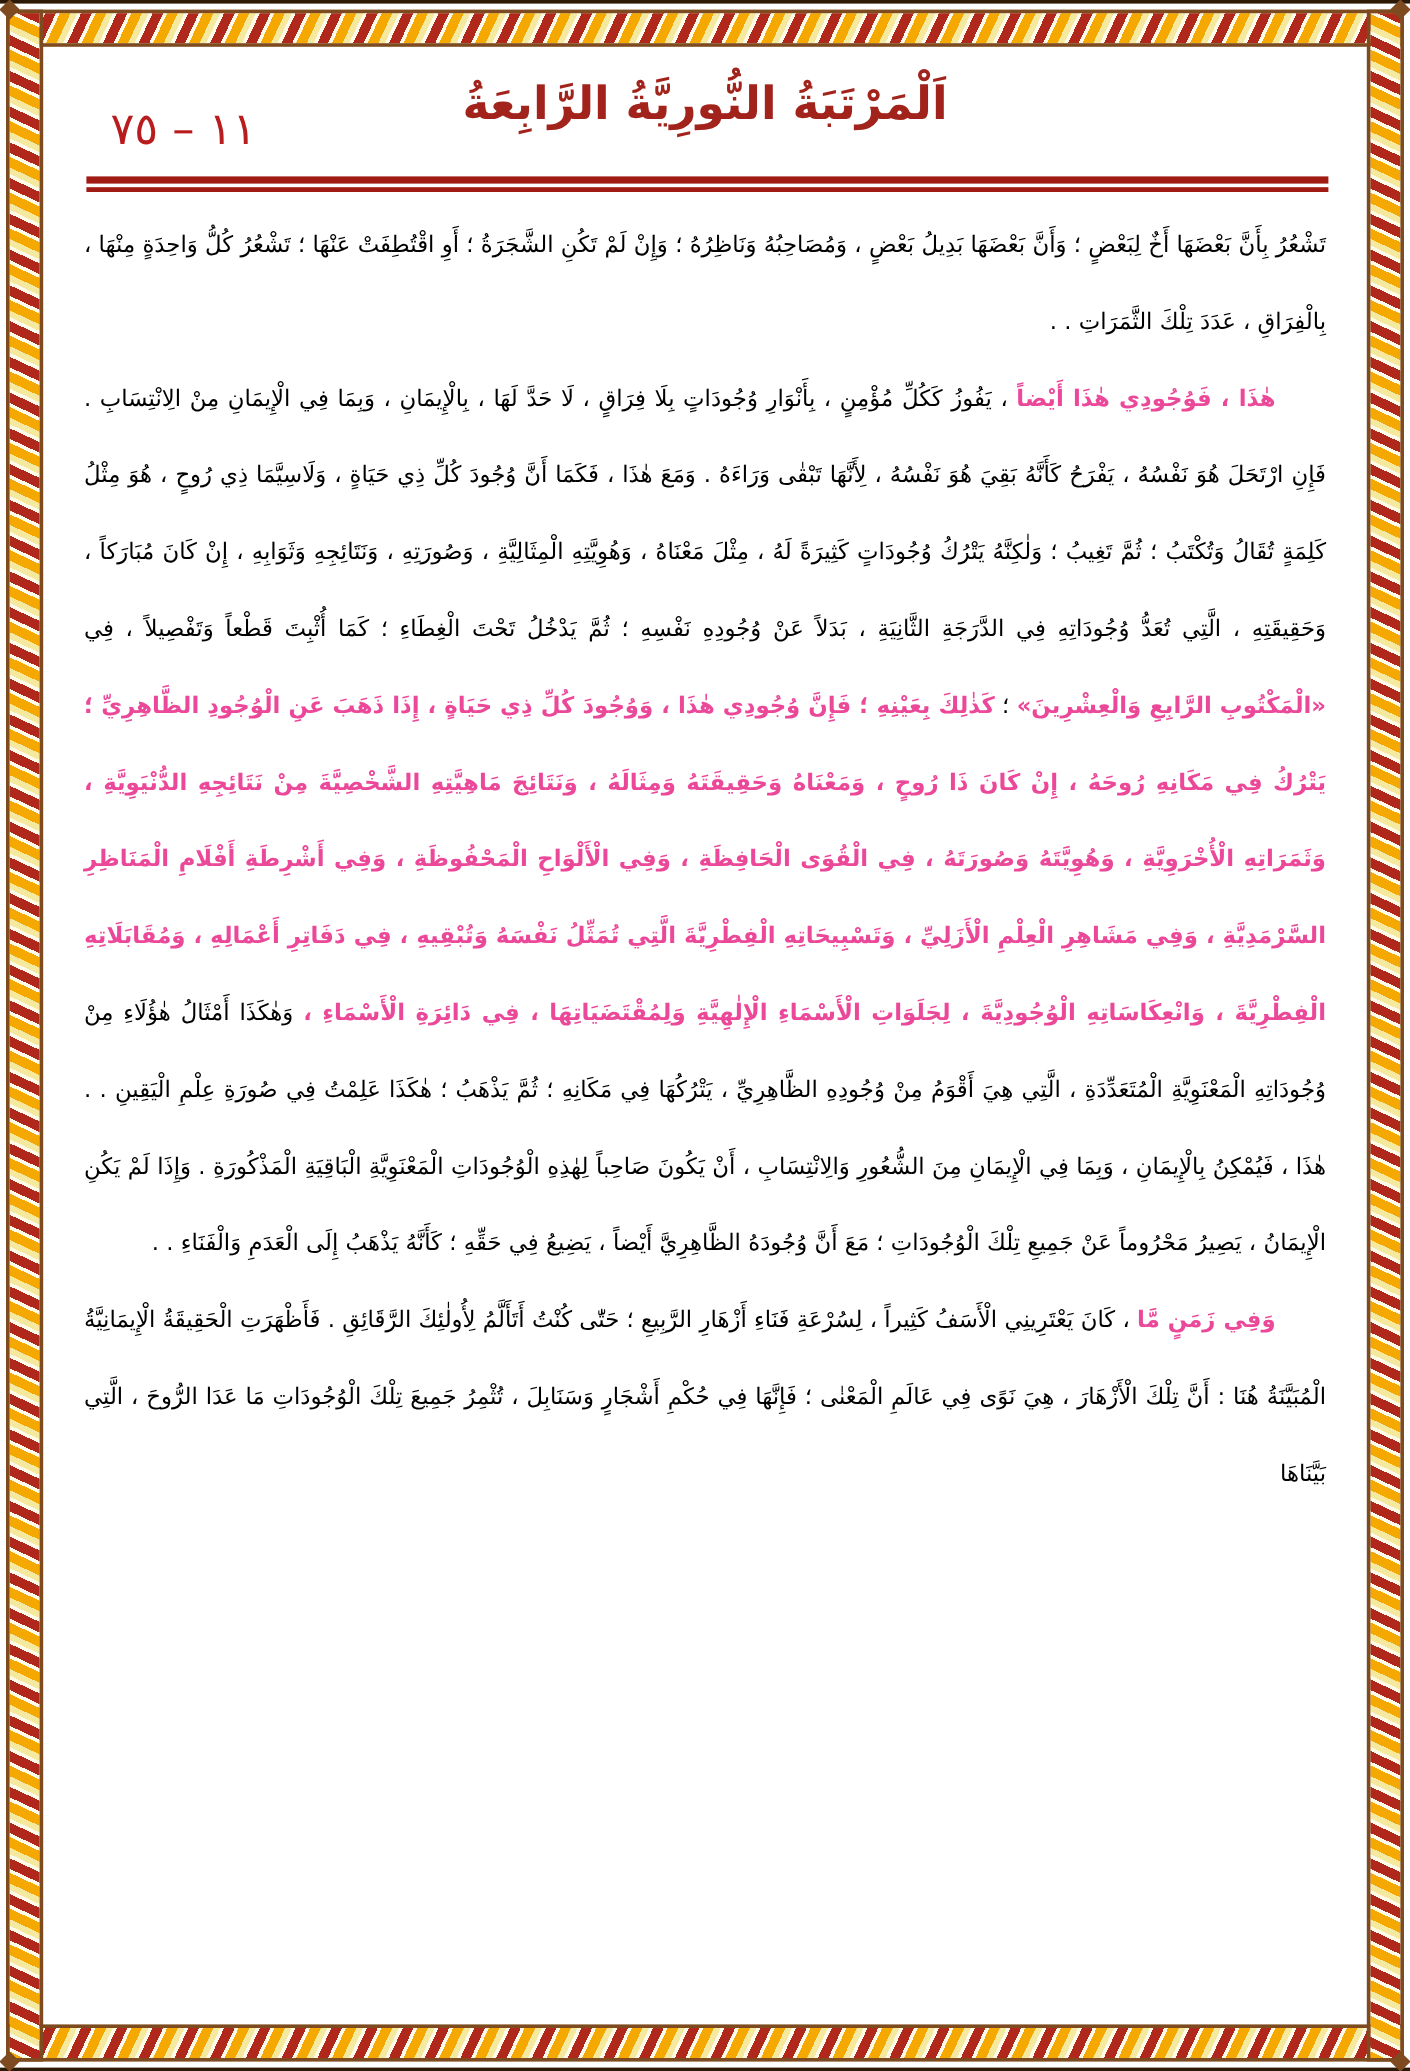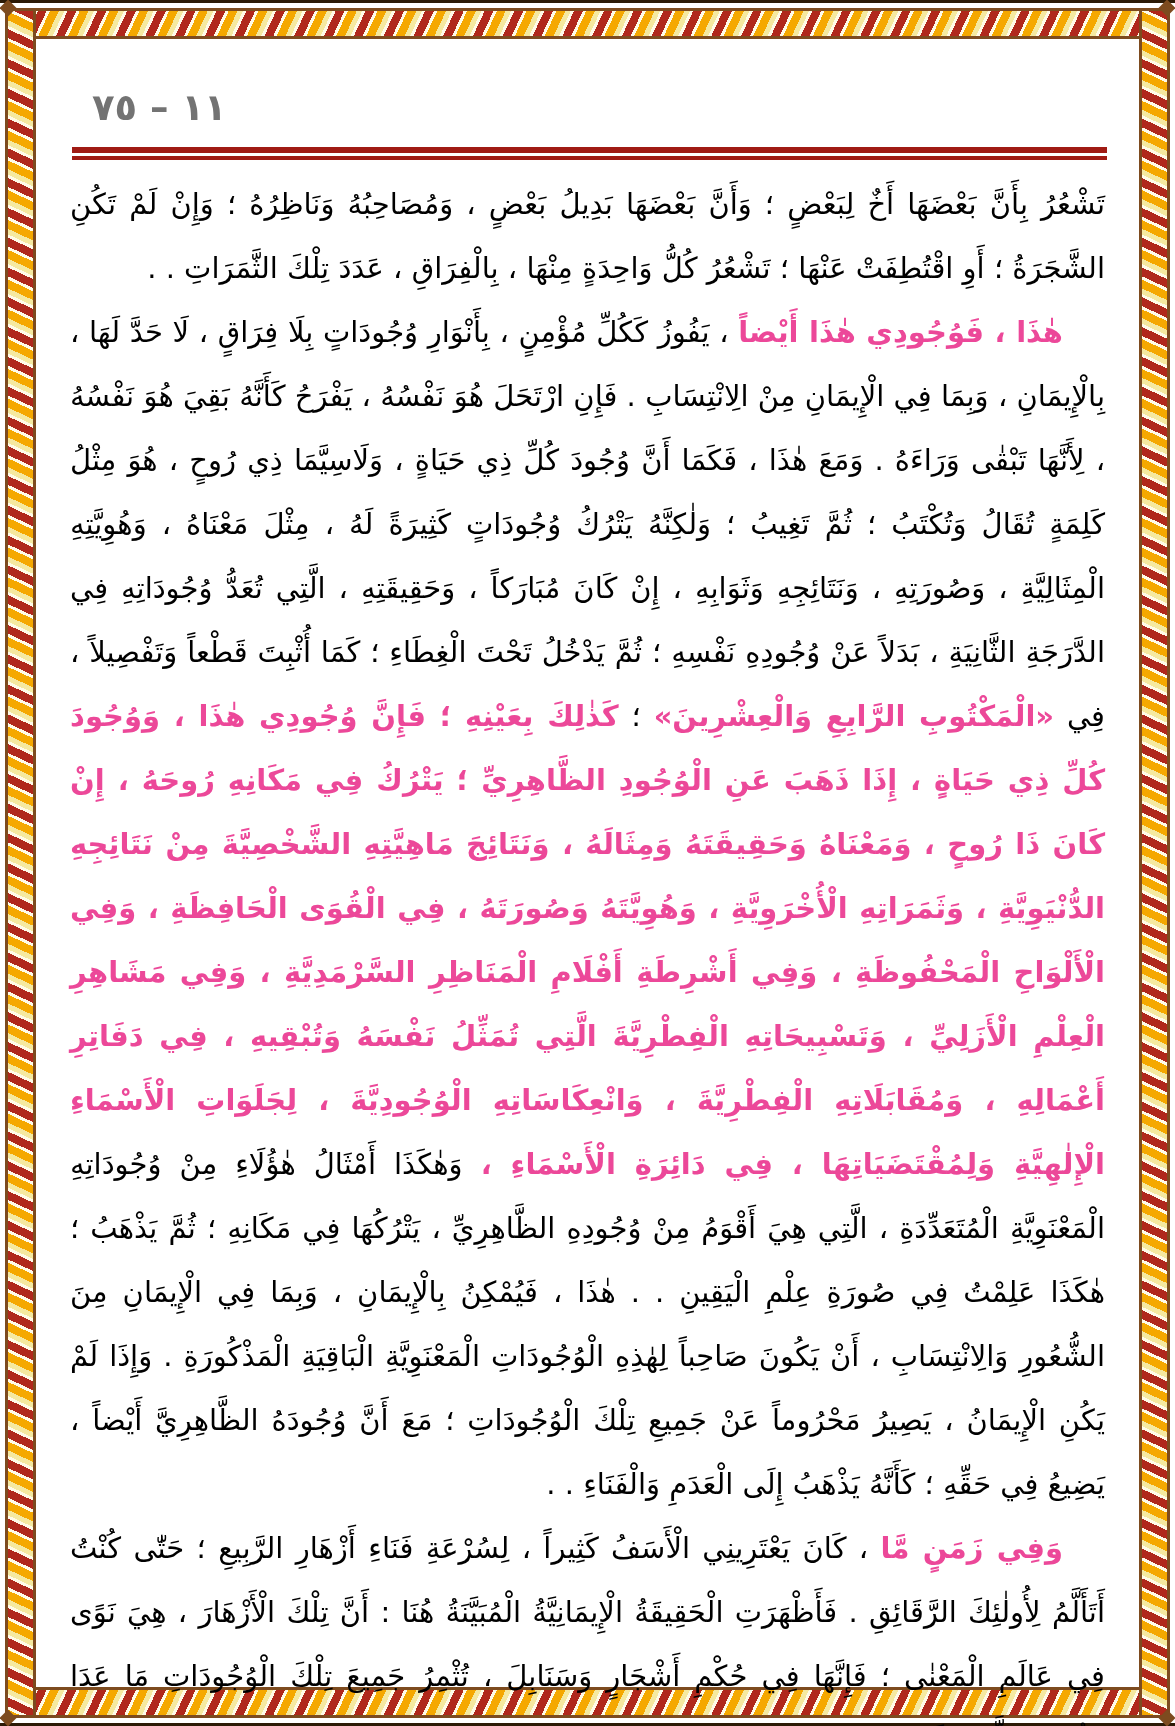--- a/index.html
+++ b/index.html
@@ -43,42 +43,42 @@
     position:absolute;width:12px;height:12px;background:#7d4b1f;
     transform:rotate(45deg);
   }
   .corner-tl{top:2px;left:2px;} .corner-tr{top:2px;right:2px;}
   .corner-bl{bottom:2px;left:2px;} .corner-br{bottom:2px;right:2px;}
 
   
   .page-number{
     position:absolute;top:86px;left:92px;
     direction:rtl;
-    color:#737373;font-size:37px;font-weight:bold;
+    color:#b91c1c;font-size:37px;font-weight:normal;
     letter-spacing:2px;
   }
   .page-title{
     position:absolute;top:64px;left:0;right:0;
     text-align:center;
     color:#a2231c;font-size:38px;font-weight:bold;
   }
   .double-rule{
     position:absolute;top:147px;left:72px;right:68px;
     height:3px;
     border-top:6px solid #a01b14;
     border-bottom:4px solid #a01b14;
   }
 
   
   .body-text{
     position:absolute;top:172px;left:70px;right:70px;bottom:56px;
     direction:rtl;
     text-align:justify;
     color:#000000;
-    font-size:29px;
+    font-size:19px;
     line-height:64px;
   }
   .para{margin:0;padding:0;}
   .para.indent{text-indent:42px;}
   .run{color:#000000;}
   .run.red{color:#ec4899;font-weight:bold;}
 </style>
 </head>
 <body>
 
@@ -89,20 +89,21 @@
   <div class="band band-h band-top"></div>
   <div class="band band-h band-bottom"></div>
   <div class="band band-v band-left"></div>
   <div class="band band-v band-right"></div>
   <div class="corner corner-tl"></div>
   <div class="corner corner-tr"></div>
   <div class="corner corner-bl"></div>
   <div class="corner corner-br"></div>
 
   <div class="page-number">١١ – ٧٥</div>
+  <div class="page-title">اَلْمَرْتَبَةُ النُّورِيَّةُ الرَّابِعَةُ</div>
   <div class="double-rule"></div>
 
   <div class="body-text">
       <p class="para"><span class="run">تَشْعُرُ بِأَنَّ بَعْضَهَا أَخٌ لِبَعْضٍ ؛ وَأَنَّ بَعْضَهَا بَدِيلُ بَعْضٍ ، وَمُصَاحِبُهُ وَنَاظِرُهُ ؛ وَإِنْ لَمْ تَكُنِ الشَّجَرَةُ ؛ أَوِ اقْتُطِفَتْ عَنْهَا ؛ تَشْعُرُ كُلُّ وَاحِدَةٍ مِنْهَا ، بِالْفِرَاقِ ، عَدَدَ تِلْكَ الثَّمَرَاتِ . .</span></p>
       <p class="para indent"><span class="run red">هٰذَا ، فَوُجُودِي هٰذَا أَيْضاً</span><span class="run"> ، يَفُوزُ كَكُلِّ مُؤْمِنٍ ، بِأَنْوَارِ وُجُودَاتٍ بِلَا فِرَاقٍ ، لَا حَدَّ لَهَا ، بِالْإِيمَانِ ، وَبِمَا فِي الْإِيمَانِ مِنْ الِانْتِسَابِ . فَإِنِ ارْتَحَلَ هُوَ نَفْسُهُ ، يَفْرَحُ كَأَنَّهُ بَقِيَ هُوَ نَفْسُهُ ، لِأَنَّهَا تَبْقٰى وَرَاءَهُ . وَمَعَ هٰذَا ، فَكَمَا أَنَّ وُجُودَ كُلِّ ذِي حَيَاةٍ ، وَلَاسِيَّمَا ذِي رُوحٍ ، هُوَ مِثْلُ كَلِمَةٍ تُقَالُ وَتُكْتَبُ ؛ ثُمَّ تَغِيبُ ؛ وَلٰكِنَّهُ يَتْرُكُ وُجُودَاتٍ كَثِيرَةً لَهُ ، مِثْلَ مَعْنَاهُ ، وَهُوِيَّتِهِ الْمِثَالِيَّةِ ، وَصُورَتِهِ ، وَنَتَائِجِهِ وَثَوَابِهِ ، إِنْ كَانَ مُبَارَكاً ، وَحَقِيقَتِهِ ، الَّتِي تُعَدُّ وُجُودَاتِهِ فِي الدَّرَجَةِ الثَّانِيَةِ ، بَدَلاً عَنْ وُجُودِهِ نَفْسِهِ ؛ ثُمَّ يَدْخُلُ تَحْتَ الْغِطَاءِ ؛ كَمَا أُثْبِتَ قَطْعاً وَتَفْصِيلاً ، فِي </span><span class="run red">«الْمَكْتُوبِ الرَّابِعِ وَالْعِشْرِينَ»</span><span class="run"> ؛ </span><span class="run red">كَذٰلِكَ بِعَيْنِهِ ؛ فَإِنَّ وُجُودِي هٰذَا ، وَوُجُودَ كُلِّ ذِي حَيَاةٍ ، إِذَا ذَهَبَ عَنِ الْوُجُودِ الظَّاهِرِيِّ ؛ يَتْرُكُ فِي مَكَانِهِ رُوحَهُ ، إِنْ كَانَ ذَا رُوحٍ ، وَمَعْنَاهُ وَحَقِيقَتَهُ وَمِثَالَهُ ، وَنَتَائِجَ مَاهِيَّتِهِ الشَّخْصِيَّةَ مِنْ نَتَائِجِهِ الدُّنْيَوِيَّةِ ، وَثَمَرَاتِهِ الْأُخْرَوِيَّةِ ، وَهُوِيَّتَهُ وَصُورَتَهُ ، فِي الْقُوَى الْحَافِظَةِ ، وَفِي الْأَلْوَاحِ الْمَحْفُوظَةِ ، وَفِي أَشْرِطَةِ أَفْلَامِ الْمَنَاظِرِ السَّرْمَدِيَّةِ ، وَفِي مَشَاهِرِ الْعِلْمِ الْأَزَلِيِّ ، وَتَسْبِيحَاتِهِ الْفِطْرِيَّةَ الَّتِي تُمَثِّلُ نَفْسَهُ وَتُبْقِيهِ ، فِي دَفَاتِرِ أَعْمَالِهِ ، وَمُقَابَلَاتِهِ الْفِطْرِيَّةَ ، وَانْعِكَاسَاتِهِ الْوُجُودِيَّةَ ، لِجَلَوَاتِ الْأَسْمَاءِ الْإِلٰهِيَّةِ وَلِمُقْتَضَيَاتِهَا ، فِي دَائِرَةِ الْأَسْمَاءِ ،</span><span class="run"> وَهٰكَذَا أَمْثَالُ هٰؤُلَاءِ مِنْ وُجُودَاتِهِ الْمَعْنَوِيَّةِ الْمُتَعَدِّدَةِ ، الَّتِي هِيَ أَقْوَمُ مِنْ وُجُودِهِ الظَّاهِرِيِّ ، يَتْرُكُهَا فِي مَكَانِهِ ؛ ثُمَّ يَذْهَبُ ؛ هٰكَذَا عَلِمْتُ فِي صُورَةِ عِلْمِ الْيَقِينِ . . هٰذَا ، فَيُمْكِنُ بِالْإِيمَانِ ، وَبِمَا فِي الْإِيمَانِ مِنَ الشُّعُورِ وَالِانْتِسَابِ ، أَنْ يَكُونَ صَاحِباً لِهٰذِهِ الْوُجُودَاتِ الْمَعْنَوِيَّةِ الْبَاقِيَةِ الْمَذْكُورَةِ . وَإِذَا لَمْ يَكُنِ الْإِيمَانُ ، يَصِيرُ مَحْرُوماً عَنْ جَمِيعِ تِلْكَ الْوُجُودَاتِ ؛ مَعَ أَنَّ وُجُودَهُ الظَّاهِرِيَّ أَيْضاً ، يَضِيعُ فِي حَقِّهِ ؛ كَأَنَّهُ يَذْهَبُ إِلَى الْعَدَمِ وَالْفَنَاءِ . .</span></p>
       <p class="para indent"><span class="run red">وَفِي زَمَنٍ مَّا</span><span class="run"> ، كَانَ يَعْتَرِينِي الْأَسَفُ كَثِيراً ، لِسُرْعَةِ فَنَاءِ أَزْهَارِ الرَّبِيعِ ؛ حَتّٰى كُنْتُ أَتَأَلَّمُ لِأُولٰئِكَ الرَّقَائِقِ . فَأَظْهَرَتِ الْحَقِيقَةُ الْإِيمَانِيَّةُ الْمُبَيَّنَةُ هُنَا : أَنَّ تِلْكَ الْأَزْهَارَ ، هِيَ نَوًى فِي عَالَمِ الْمَعْنٰى ؛ فَإِنَّهَا فِي حُكْمِ أَشْجَارٍ وَسَنَابِلَ ، تُثْمِرُ جَمِيعَ تِلْكَ الْوُجُودَاتِ مَا عَدَا الرُّوحَ ، الَّتِي بَيَّنَاهَا</span></p>
     </div>
 </div>
 
 </body></html>

